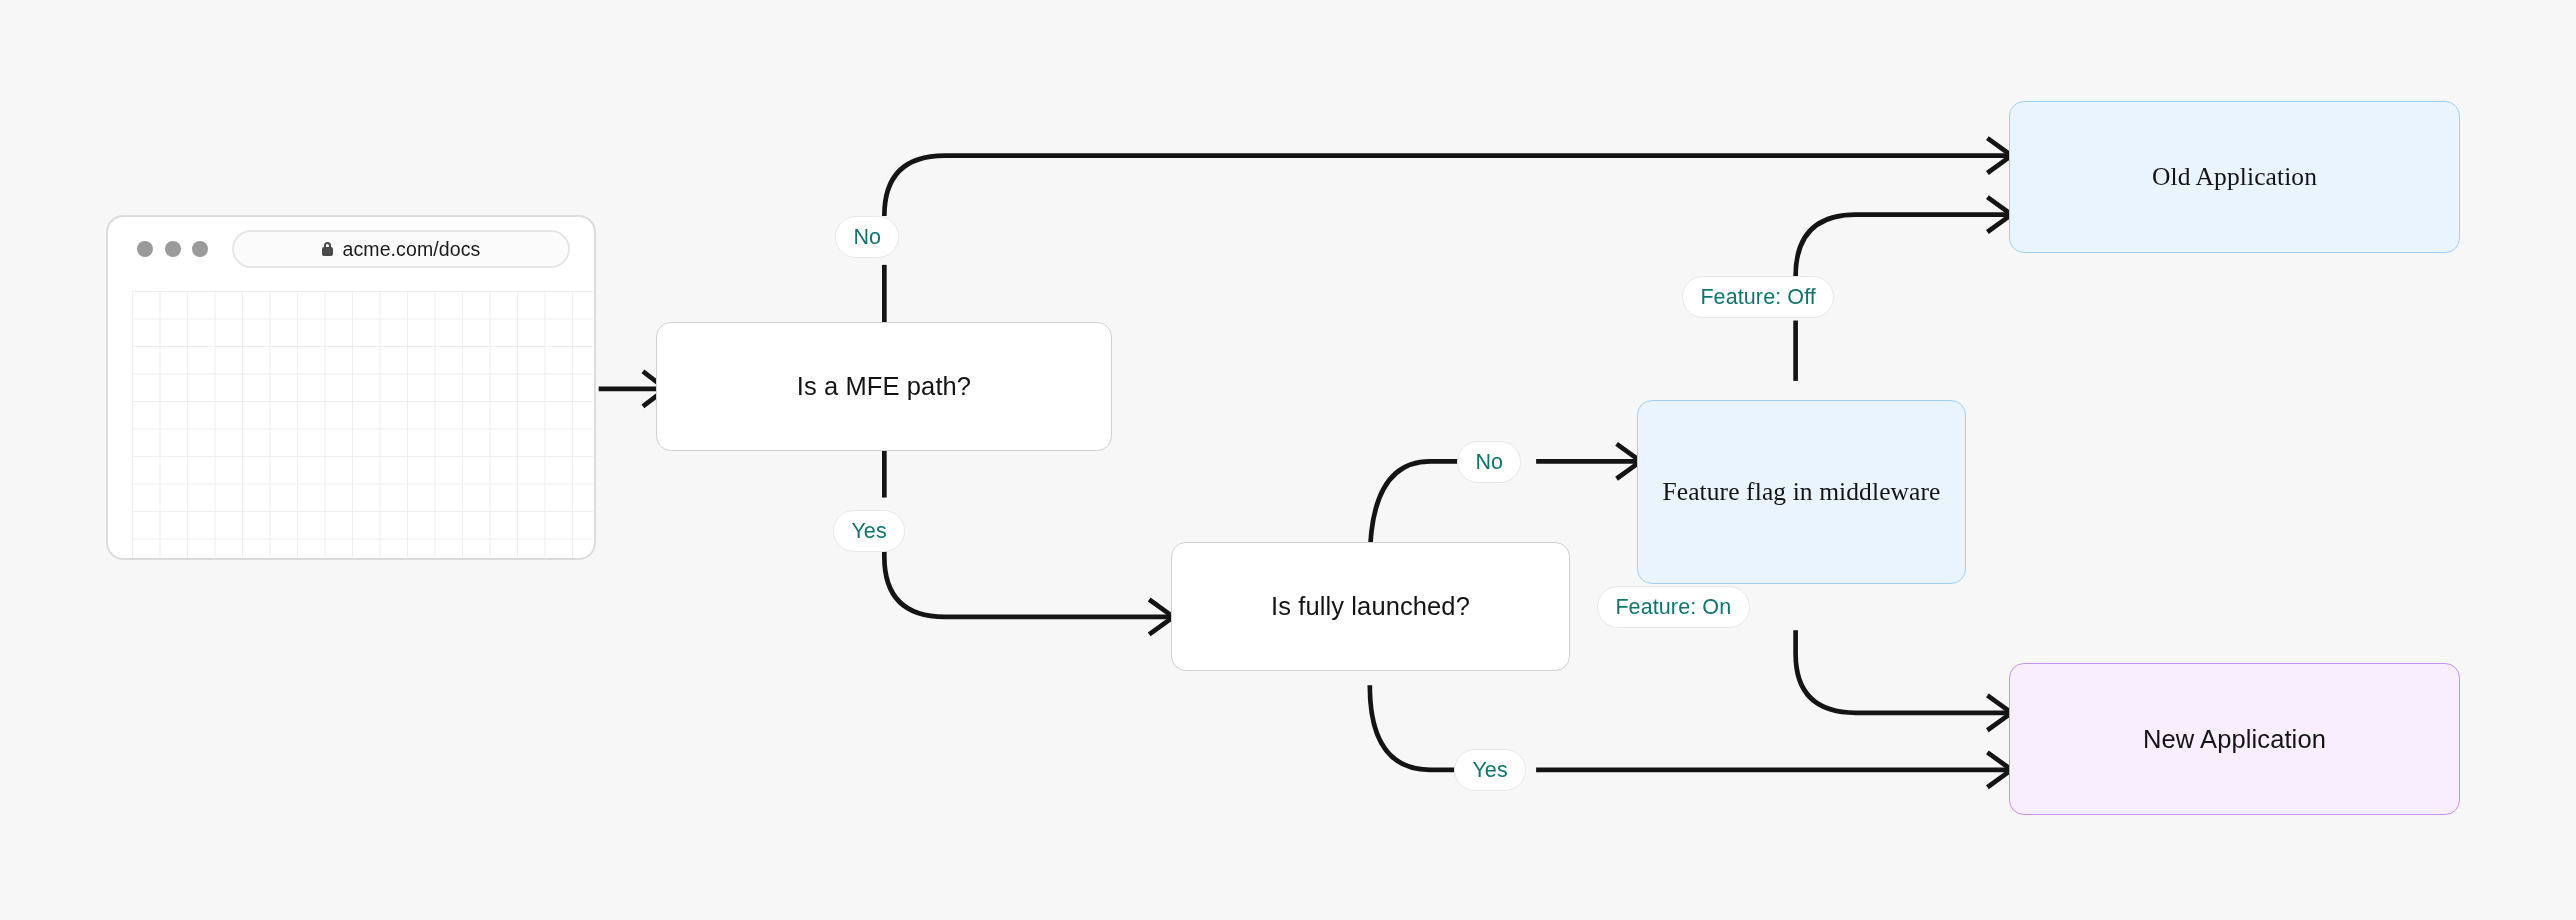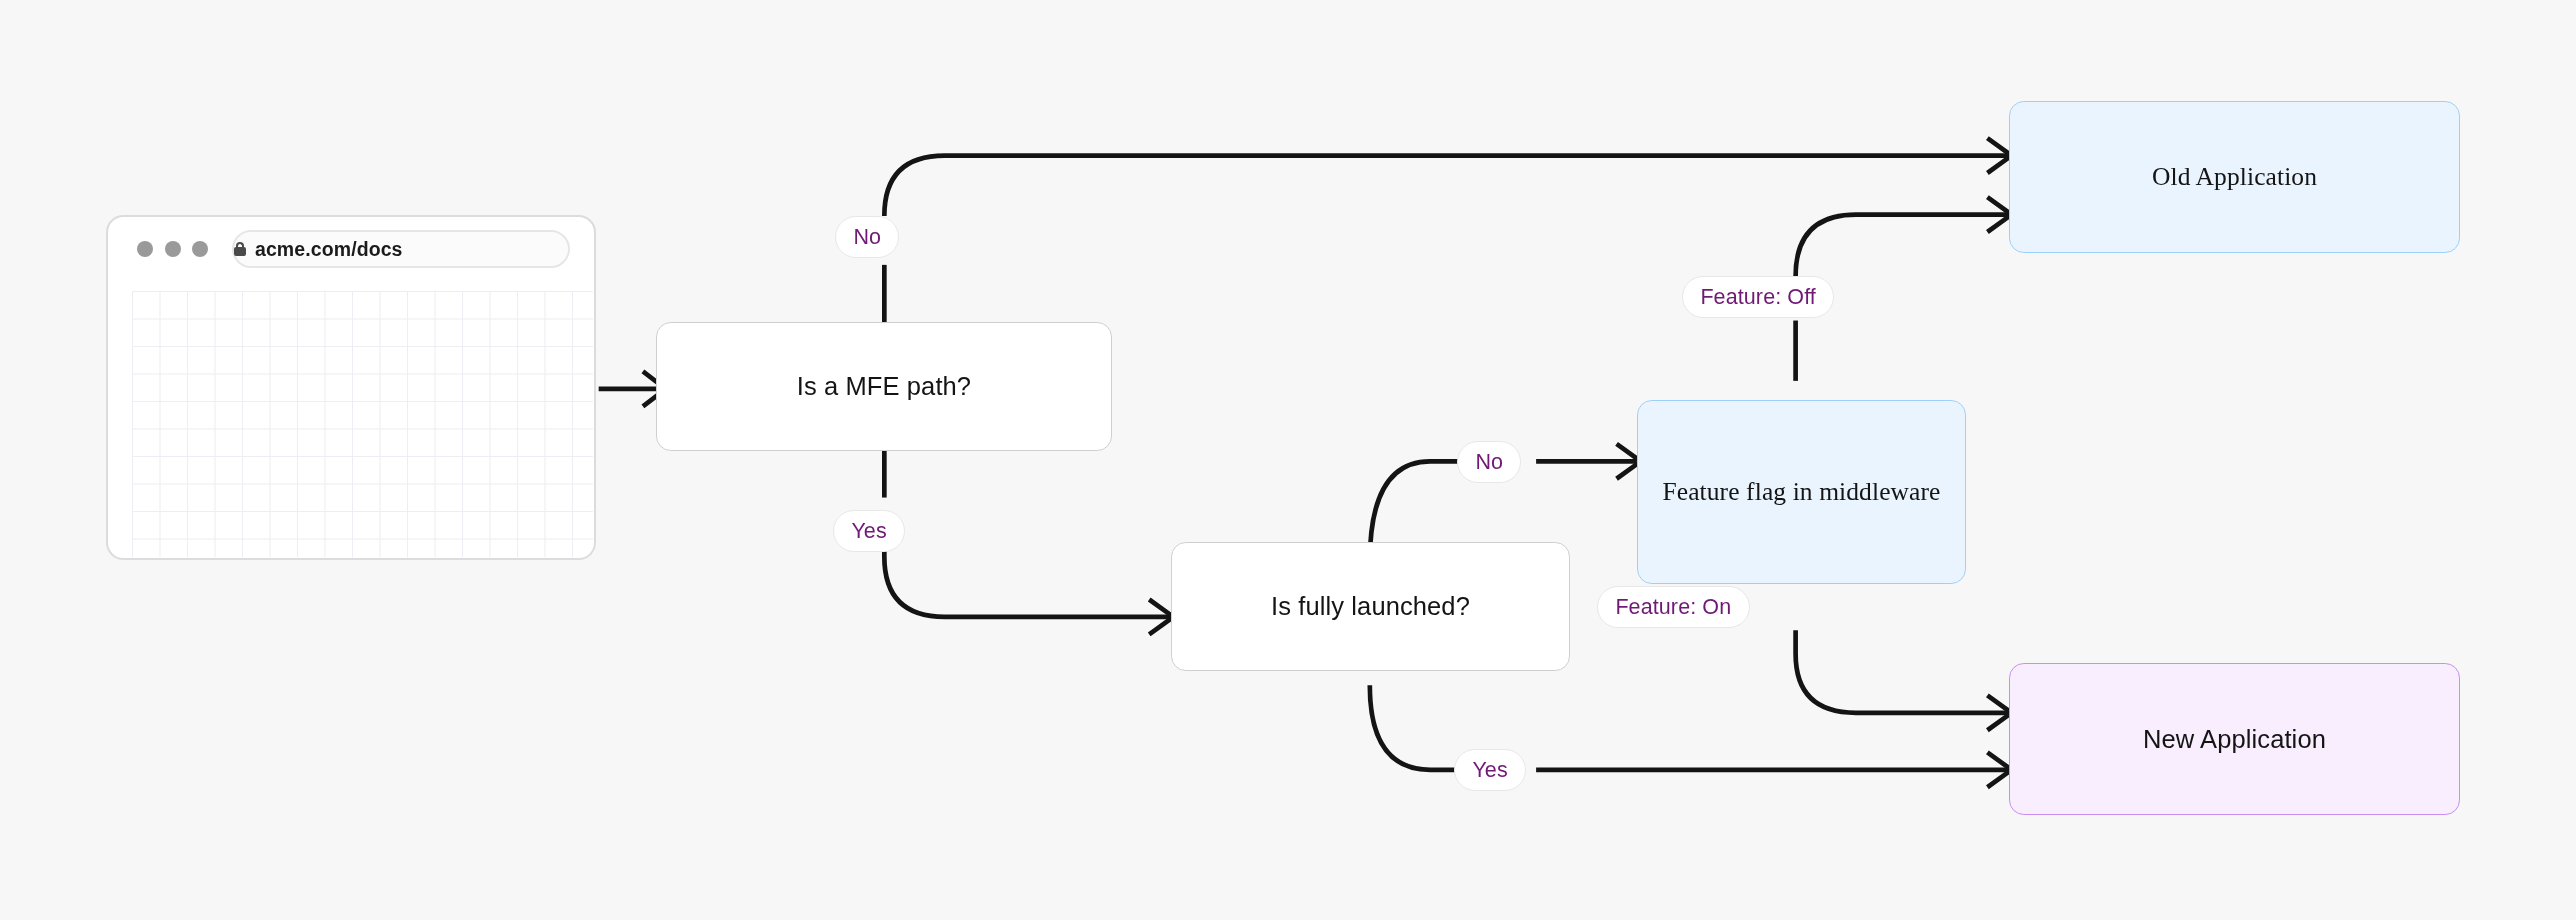--- a/index.html
+++ b/index.html
@@ -54,24 +54,24 @@
   }
   .url-pill {
     margin-left: 24px;
     flex: 1;
     height: 38px;
     background: #fbfbfb;
     border: 2px solid #e6e6e6;
     border-radius: 19px;
     display: flex;
     align-items: center;
+    justify-content: center;
     gap: 9.4px;
     box-sizing: border-box;
     margin-right: 6.7px;
-    font-weight: bold;
   }
   .lock-glyph {
     width: 11.4px; height: 14px;
     position: relative;
     flex: none;
   }
   .lock-glyph::before {
     content: "";
     position: absolute;
     left: 2px; top: 0;
@@ -144,21 +144,21 @@
     box-sizing: border-box;
     background: #ffffff;
     border: 1.7px solid #e8e8e8;
     border-radius: 670px;
     display: flex;
     align-items: center;
     justify-content: center;
     height: 42px;
     padding: 0 17.4px;
     font-size: 21.5px;
-    color: #701a75;
+    color: #0f766e;
     white-space: nowrap;
     letter-spacing: 0.1px;
   }
 </style>
 </head>
 <body>
 
 <div id="canvas">
 
   <svg id="flow-svg" viewBox="0 0 3840 1372" xmlns="http://www.w3.org/2000/svg">

